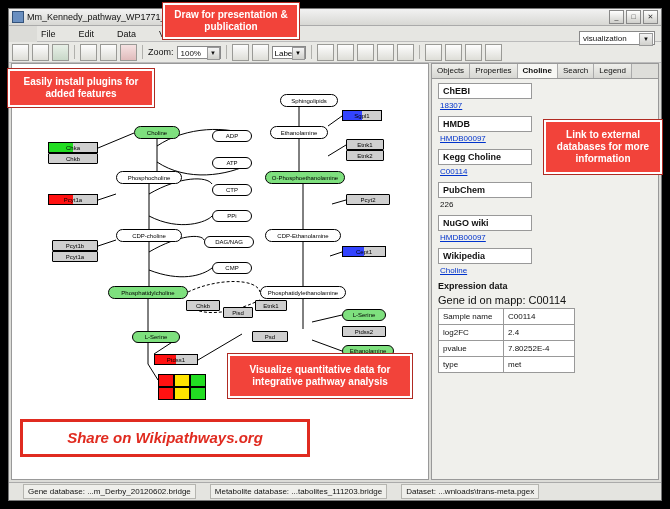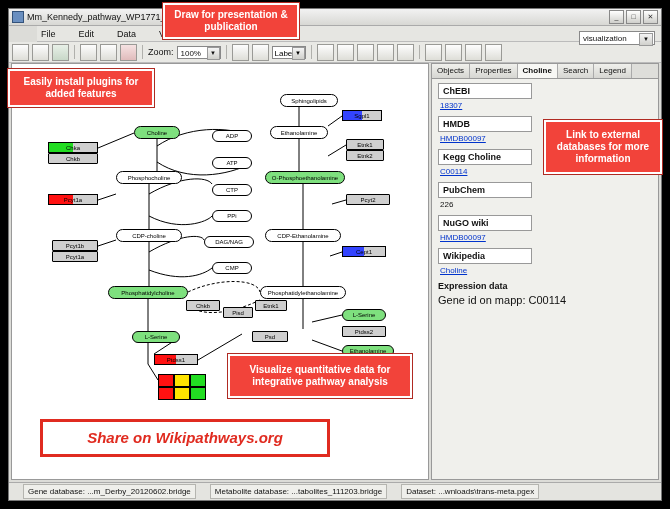--- a/index.html
+++ b/index.html
@@ -227,32 +227,52 @@
             <div class="dblink">C00114</div>
             <div class="dbbox">PubChem</div>
             <div class="dbplain">226</div>
             <div class="dbbox">NuGO wiki</div>
             <div class="dblink">HMDB00097</div>
             <div class="dbbox">Wikipedia</div>
             <div class="dblink">Choline</div>
           </div>
         <div class="exprtitle">Expression data</div>
         <div class="geneid">Gene id on mapp: C00114</div>
+        <table class="expr">
+          <tbody id="exprrows">
+              <tr>
+                <td class="k">Sample name</td>
+                <td class="v">C00114</td>
+              </tr>
+              <tr>
+                <td class="k">log2FC</td>
+                <td class="v">2.4</td>
+              </tr>
+              <tr>
+                <td class="k">pvalue</td>
+                <td class="v">7.80252E-4</td>
+              </tr>
+              <tr>
+                <td class="k">type</td>
+                <td class="v">met</td>
+              </tr>
+            </tbody>
+        </table>
       </div>
     </div>
 
   </div>
 
   <div class="statusbar">
     <div class="cell">Gene database: ...m_Derby_20120602.bridge</div>
     <div class="cell">Metabolite database: ...tabolites_111203.bridge</div>
     <div class="cell">Dataset: ...wnloads\trans-meta.pgex</div>
   </div>
 
 </div>
 
 <div id="callouts">
     <div class="callout" style="left: 163px; top: 3px; width: 136px; height: 30px;">Draw for presentation &amp; publication</div>
     <div class="callout" style="left: 8px; top: 69px; width: 146px; height: 38px;">Easily install plugins for added features</div>
     <div class="callout" style="left: 544px; top: 120px; width: 118px; height: 54px;">Link  to external databases  for more information</div>
     <div class="callout" style="left: 228px; top: 354px; width: 184px; height: 44px;">Visualize quantitative data  for integrative pathway analysis</div>
-    <div class="callout share" style="left: 40px; top: 419px; width: 290px; height: 25px;">Share on Wikipathways.org</div>
+    <div class="callout share" style="left: 20px; top: 419px; width: 290px; height: 25px;">Share on Wikipathways.org</div>
   </div>
 
 </body></html>

